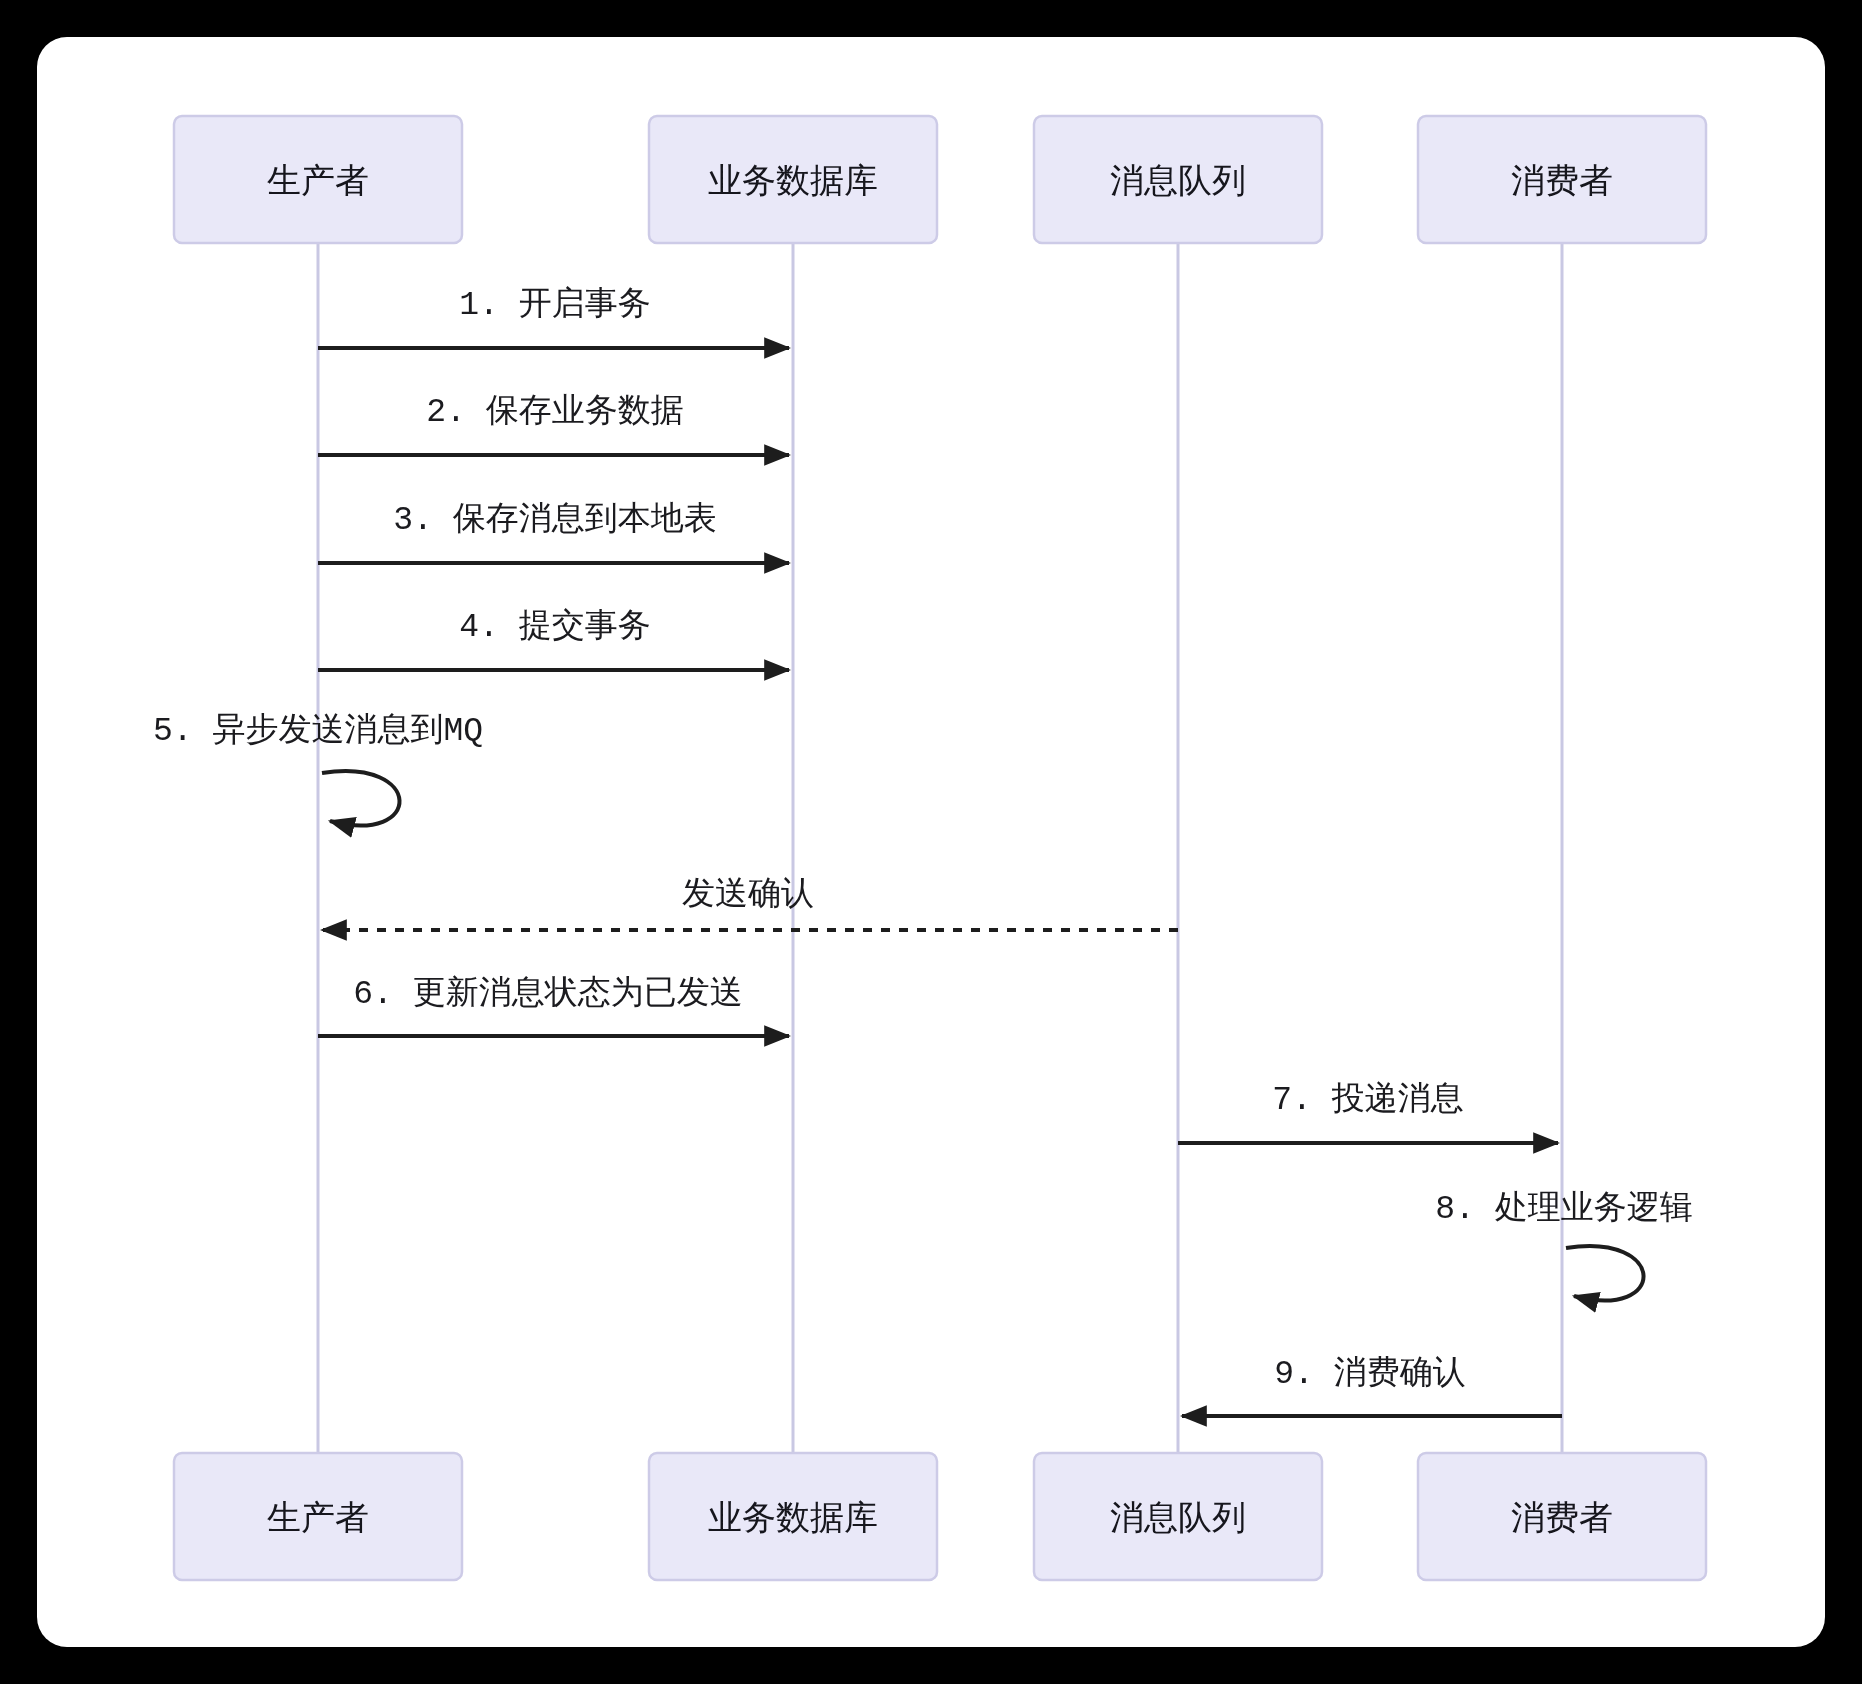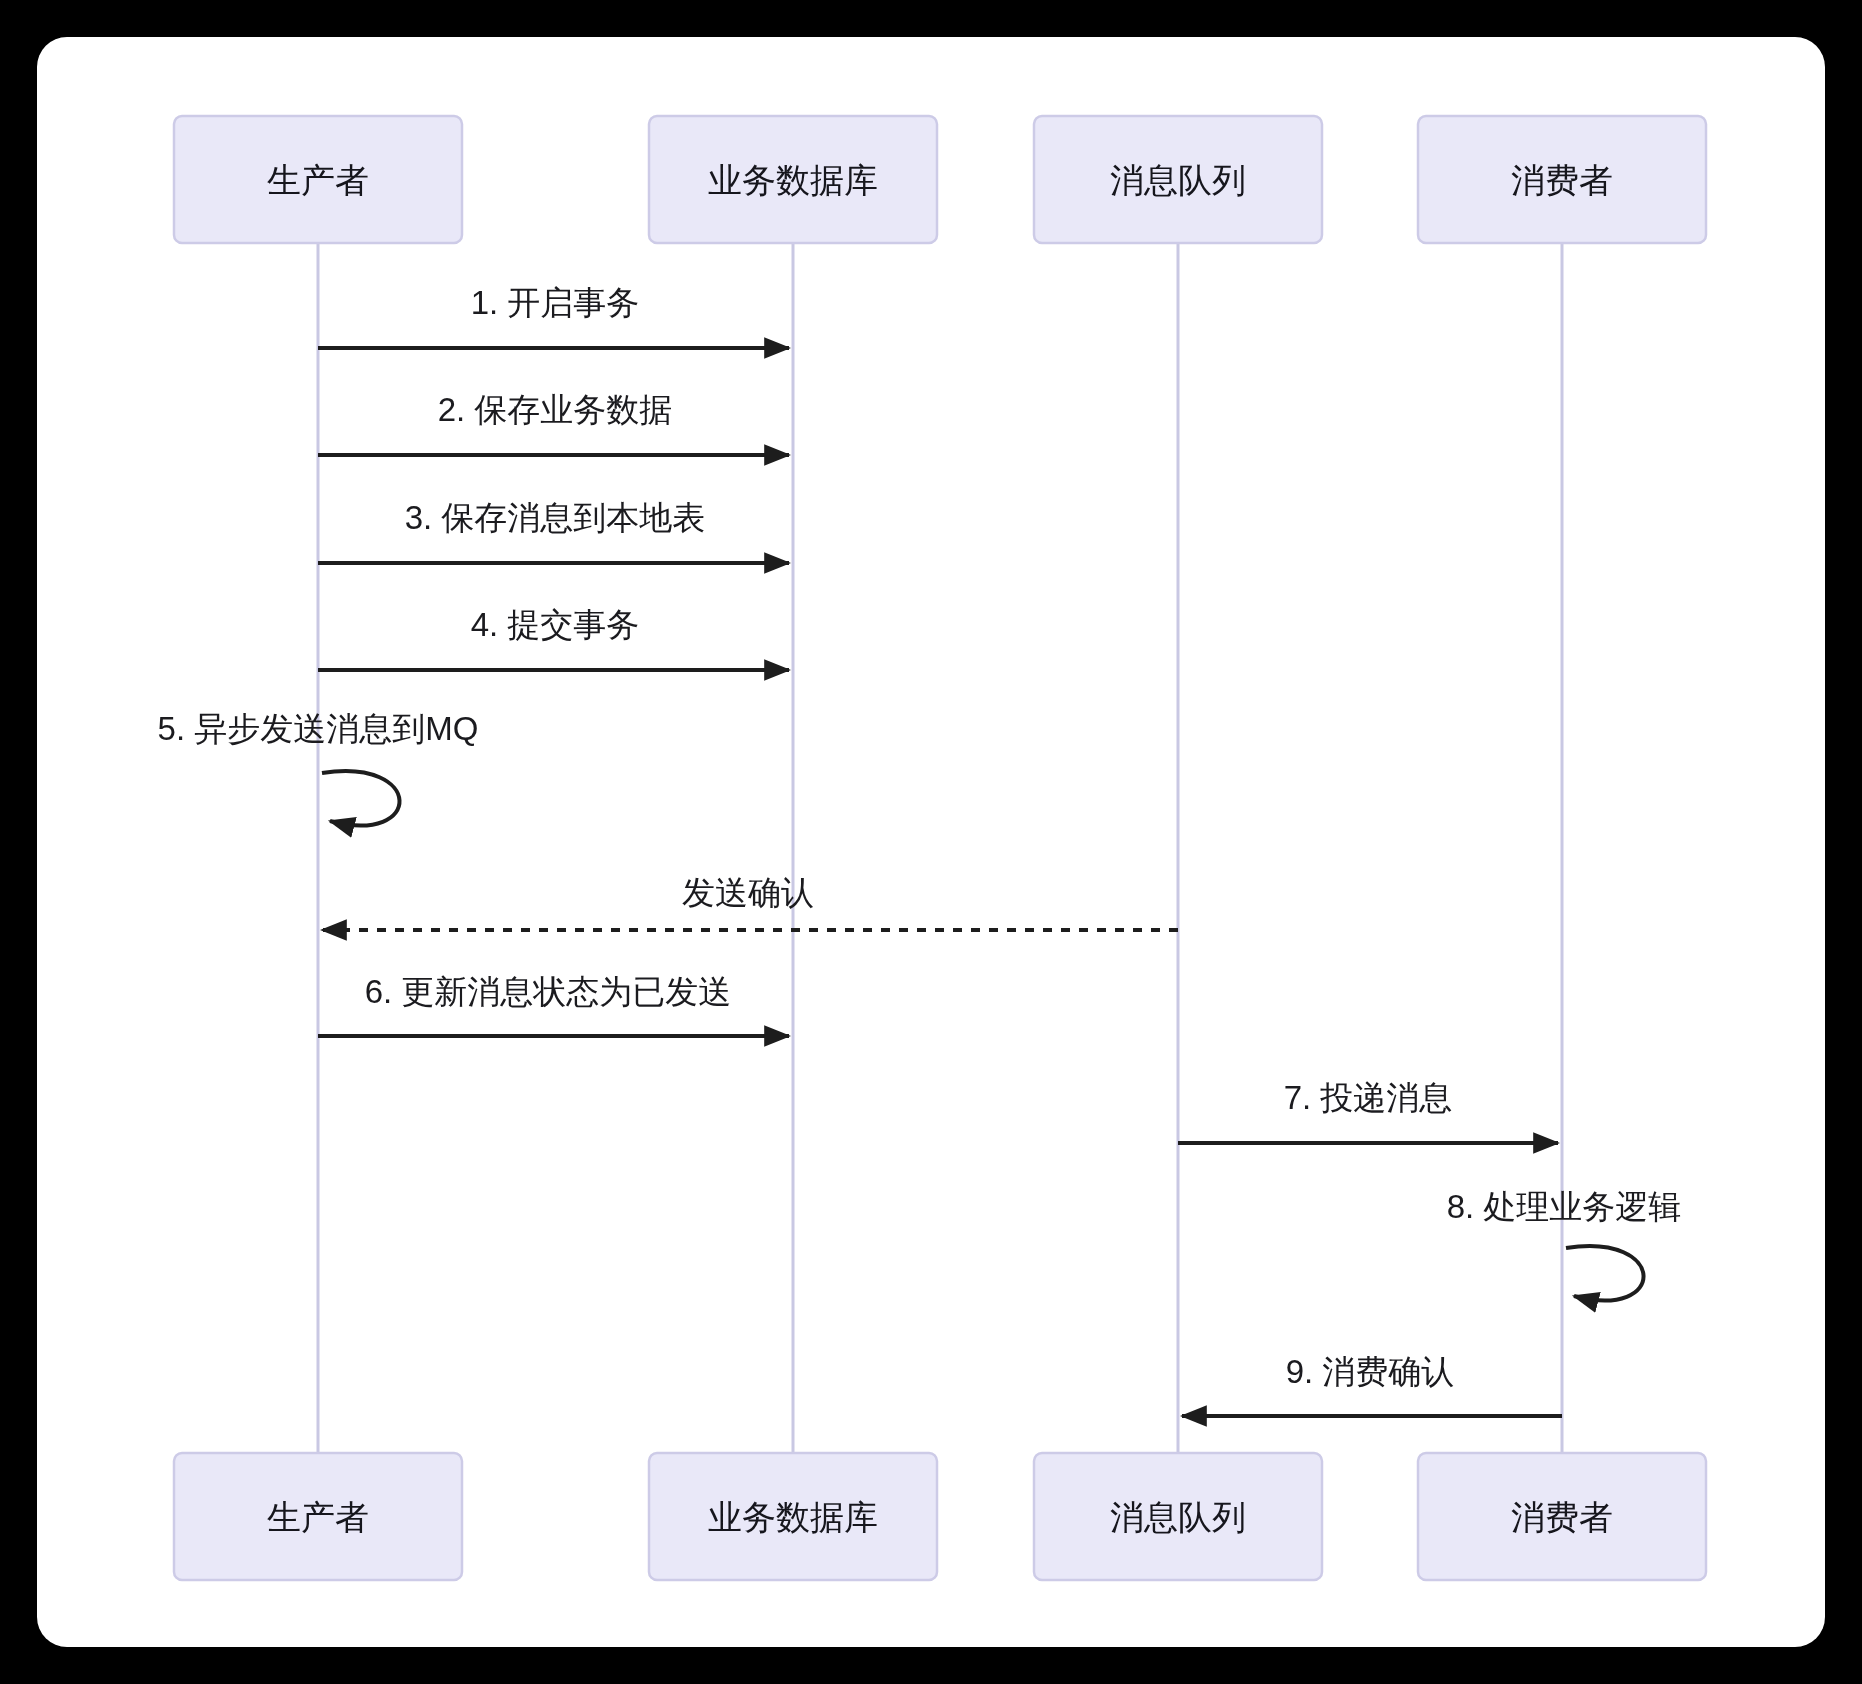--- a/index.html
+++ b/index.html
@@ -8,20 +8,21 @@
     background: #000000;
     width: 1862px;
     height: 1684px;
     overflow: hidden;
     font-family: "Liberation Sans", "DejaVu Sans", sans-serif;
   }
   .stage {
     position: relative;
     width: 1862px;
     height: 1684px;
+    font-family: Liberation Mono, monospace;
   }
   svg { display: block; }
 
   .canvas-card   { fill: #ffffff; }
   .actor-box     { fill: #e9e8f8; stroke: #cdcbe7; stroke-width: 2.5; }
   .actor-label   { font-size: 34px; fill: #16161d; text-anchor: middle; }
   .lifeline      { stroke: #c9c8e3; stroke-width: 3; }
   .msg-line      { stroke: #1d1d1d; stroke-width: 4; fill: none; }
   .msg-line.dashed { stroke-dasharray: 9 9; }
   .loop-path     { stroke: #1d1d1d; stroke-width: 4; fill: none; }

